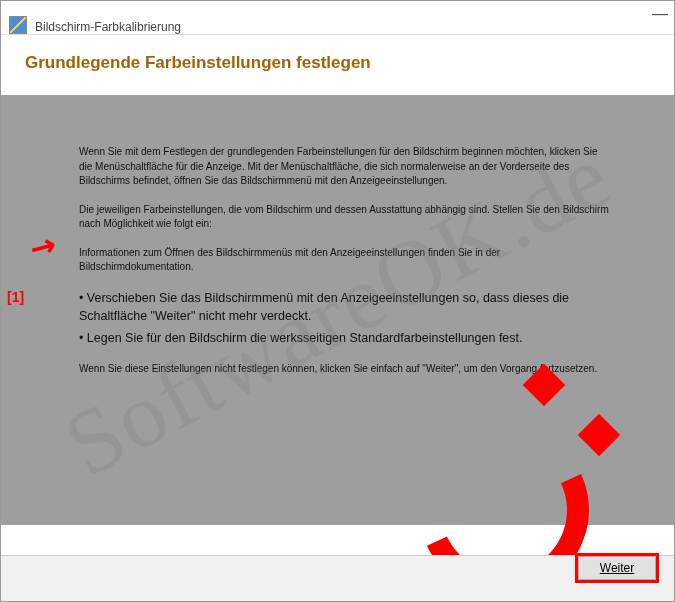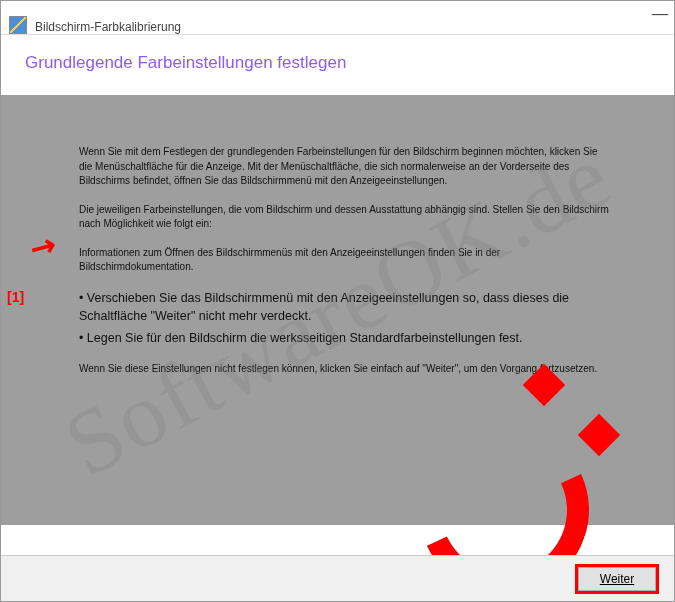--- a/index.html
+++ b/index.html
@@ -40,22 +40,22 @@
       gap: 14px;
       font-size: 16px;
       color: #444;
     }
     .header-section {
       padding: 18px 24px 22px 24px;
       background: #fff;
     }
     .header-section h1 {
       font-size: 17px;
-      font-weight: 400;
-      color: #8b5cf6;
+      font-weight: 700;
+      color: #a16207;
     }
     .content-area {
       background: #9e9e9e;
       position: relative;
       padding: 50px 62px 50px 78px;
       min-height: 430px;
     }
     .content-area p {
       font-size: 10px;
       color: #111;
@@ -73,21 +73,20 @@
     .footer {
       position: absolute;
       bottom: 0;
       left: 0;
       right: 0;
       height: 46px;
       background: #f0f0f0;
       border-top: 1px solid #ccc;
       display: flex;
       justify-content: flex-end;
-      align-items: center;
       padding-right: 18px;
     }
     .btn {
       min-width: 78px;
       height: 24px;
       background: #e1e1e1;
       border: 1px solid #adadad;
       font-size: 12px;
       text-align: center;
       line-height: 22px;

